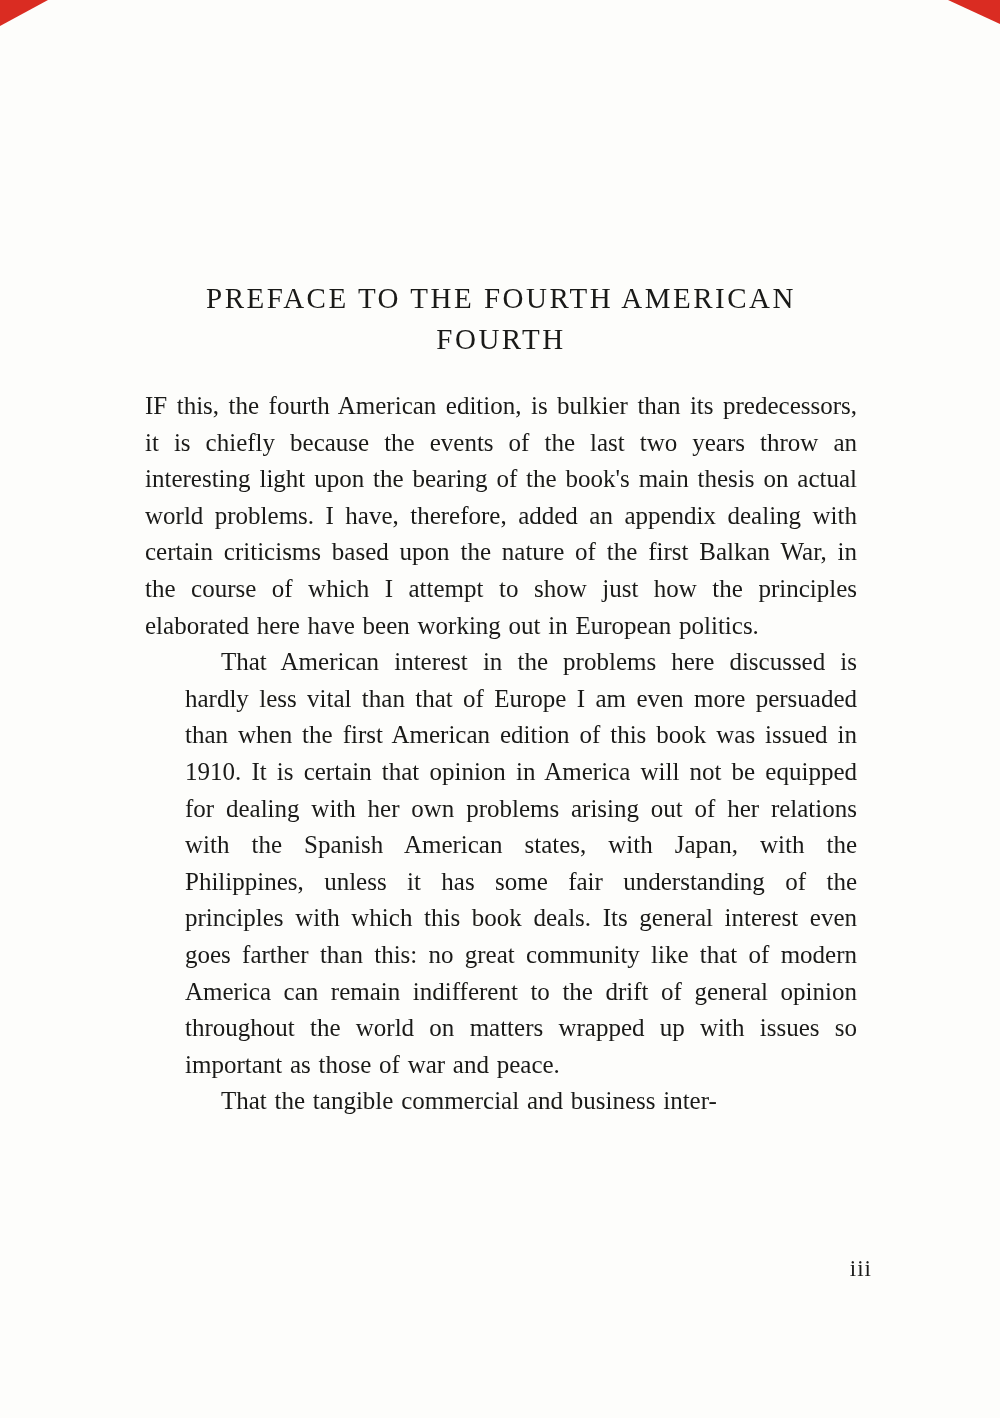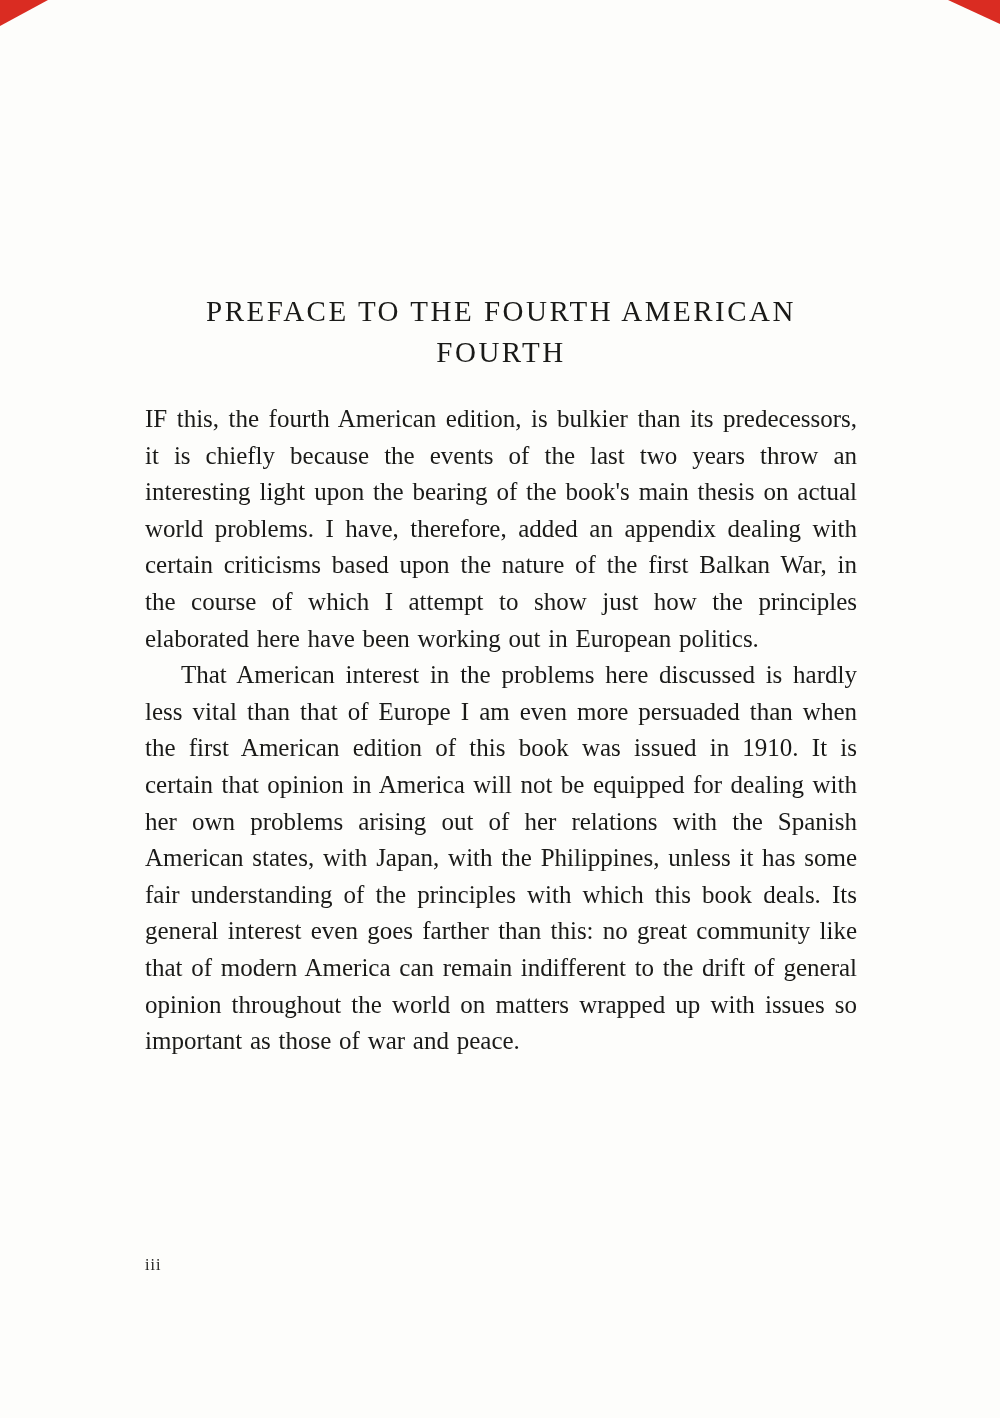--- a/index.html
+++ b/index.html
@@ -29,48 +29,49 @@
     border-right: 48px solid transparent;
   }
   .corner-mark.right {
     right: 0;
     border-top: 24px solid var(--mark-color, #da2c22);
     border-left: 52px solid transparent;
   }
   .text-block {
     position: absolute;
     left: 145px;
-    top: 291px;
+    top: 278px;
     width: 712px;
   }
   .chapter-title {
     text-align: center;
     font-size: 29px;
     font-weight: 400;
     letter-spacing: 2.5px;
     line-height: 41px;
     margin: 0 0 28px 0;
   }
   .body-text p {
     margin: 0;
     font-size: 25px;
     line-height: 36.6px;
     text-align: justify;
     word-spacing: 1.5px;
   }
   .body-text p.indented {
     text-indent: 36px;
+    margin-left: 40px;
   }
   .folio {
     position: absolute;
-    left: 145px;
+    left: 160px;
     width: 712px;
     top: 1256px;
-    text-align: left;
-    font-size: 16px;
+    text-align: right;
+    font-size: 23px;
     letter-spacing: 1px;
   }
 </style>
 </head>
 <body>
 
 <div class="scan-page">
 
   <div class="corner-mark left" style="--mark-color: #da2c22;"></div>
   <div class="corner-mark right" style="--mark-color: #da2c22;"></div>
@@ -78,19 +79,20 @@
   <div class="text-block">
 
     <h1 class="chapter-title">
       <span>PREFACE TO THE FOURTH AMERICAN</span><br>
       <span>FOURTH</span>
     </h1>
 
     <div class="body-text">
       <p>IF this, the fourth American edition, is bulkier than its predecessors, it is chiefly because the events of the last two years throw an interesting light upon the bearing of the book's main thesis on actual world problems. I have, therefore, added an appendix dealing with certain criticisms based upon the nature of the first Balkan War, in the course of which I attempt to show just how the principles elaborated here have been working out in European politics.</p>
       <p class="indented">That American interest in the problems here discussed is hardly less vital than that of Europe I am even more persuaded than when the first American edition of this book was issued in 1910. It is certain that opinion in America will not be equipped for dealing with her own problems arising out of her relations with the Spanish American states, with Japan, with the Philippines, unless it has some fair understanding of the principles with which this book deals. Its general interest even goes farther than this: no great community like that of modern America can remain indifferent to the drift of general opinion throughout the world on matters wrapped up with issues so important as those of war and peace.</p>
+      <p class="indented">That the tangible commercial and business inter-</p>
     </div>
 
   </div>
 
   <div class="folio">iii</div>
 
 </div>
 
 </body></html>

